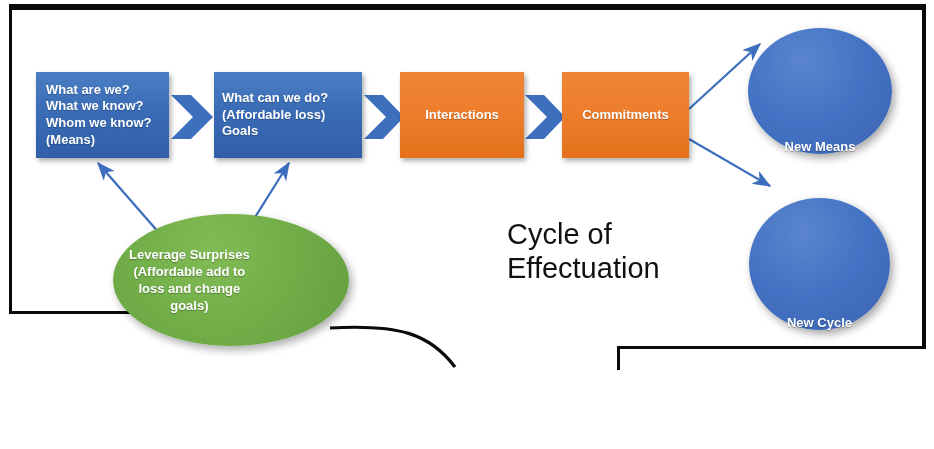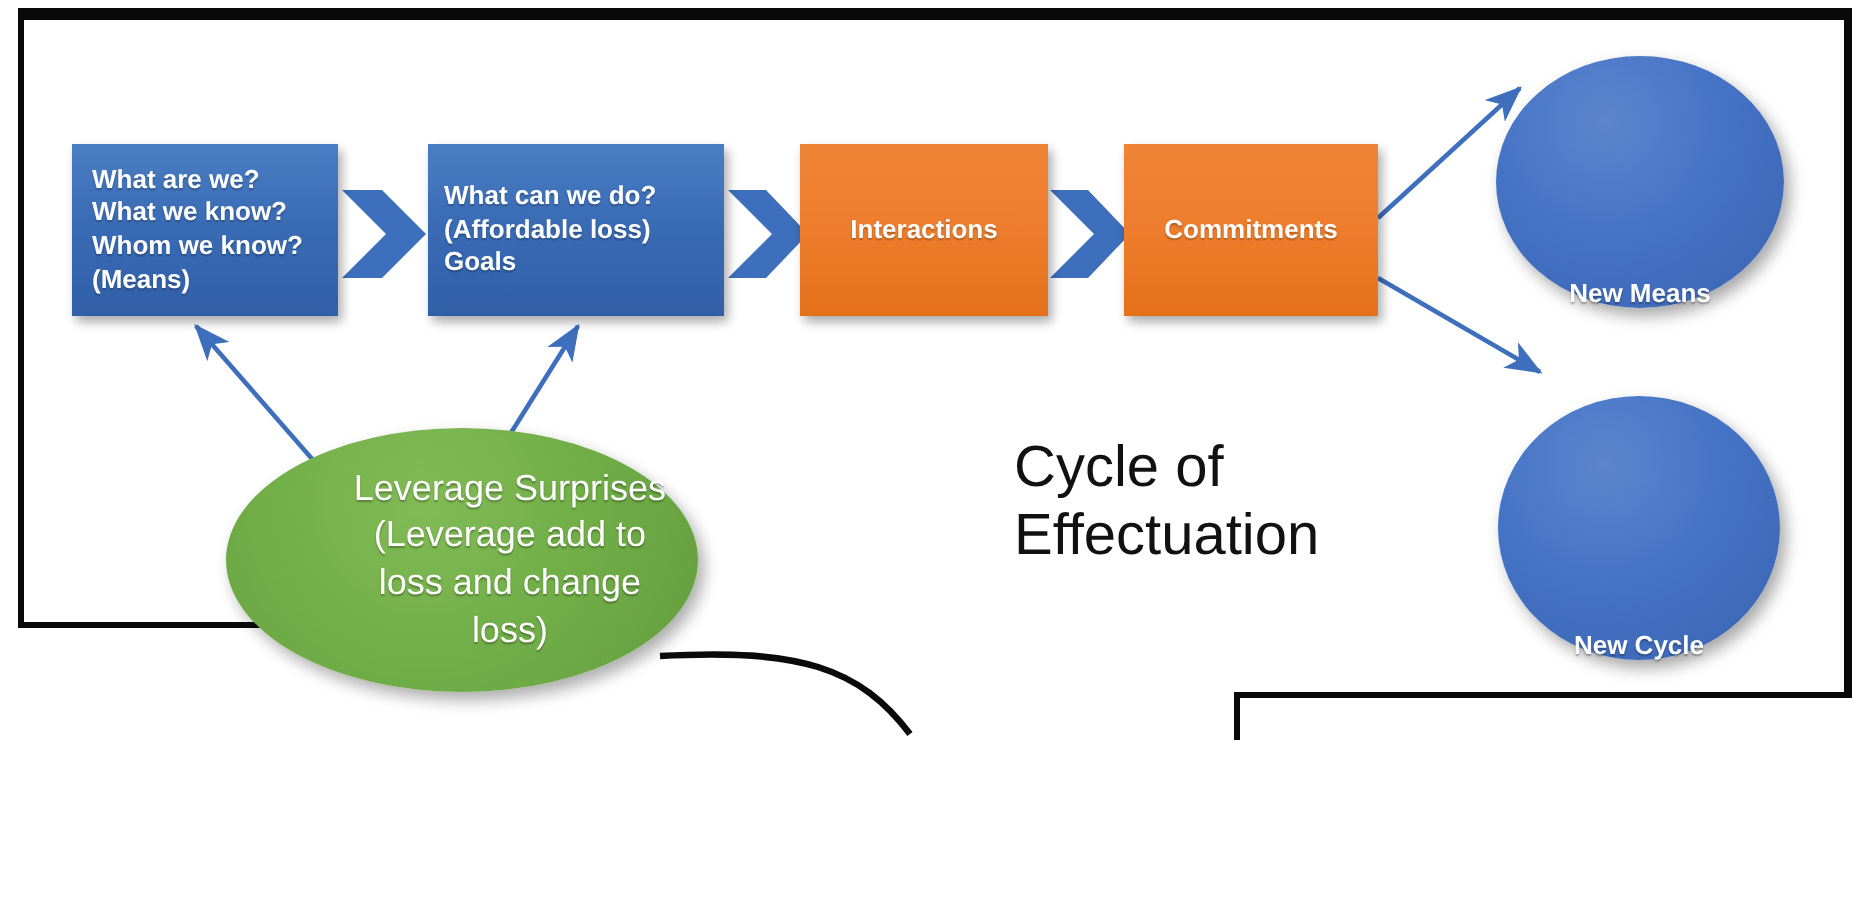--- a/index.html
+++ b/index.html
@@ -50,22 +50,22 @@
     color:#fff;font-weight:bold;font-size:13px;
     text-shadow:0 1px 1px rgba(0,0,0,.3);
   }
 
   
   .ellipse-green{
     position:absolute;
     border-radius:50%;
     background:radial-gradient(circle at 42% 28%,#82bb55 0%,#70ad47 52%,#639c3e 100%);
     box-shadow:3px 4px 8px rgba(0,0,0,.33);
-    display:flex;align-items:center;justify-content:flex-end;
-    color:#fff;font-weight:normal;font-size:18px;line-height:1.32;
+    display:flex;align-items:center;justify-content:flex-start;
+    color:#fff;font-weight:bold;font-size:13px;line-height:1.32;
     text-align:center;
     text-shadow:0 1px 1px rgba(0,0,0,.3);
   }
 
   
   .rounded-blue{
     position:absolute;
     border-radius:16px;
     background:linear-gradient(180deg,#7fb0de 0%,#6aa4d8 40%,#5598ce 100%);
     box-shadow:3px 4px 7px rgba(0,0,0,.3);
@@ -151,23 +151,23 @@
     <span>New Means</span>
   </div>
 
   <div class="circle" style="left:749px;top:198px;width:141px;height:132px;">
     <span>New Cycle</span>
   </div>
 
   <div class="ellipse-green" style="left:113px;top:214px;width:236px;height:132px;">
     <span style="padding:0 16px;">
       <span>Leverage Surprises</span><br>
-      <span>(Leverage add to</span><br>
+      <span>(Affordable add to</span><br>
       <span>loss and change</span><br>
-      <span>loss)</span>
+      <span>goals)</span>
     </span>
   </div>
 
   <div class="caption" style="left:507px;top:218px;width:200px;">Cycle of
 Effectuation</div>
 
 
 </div>
 
 </body></html>

